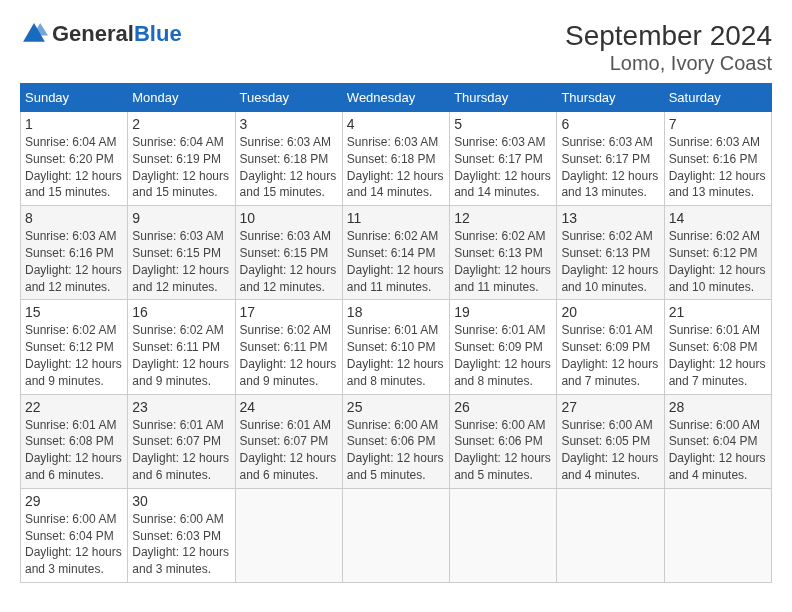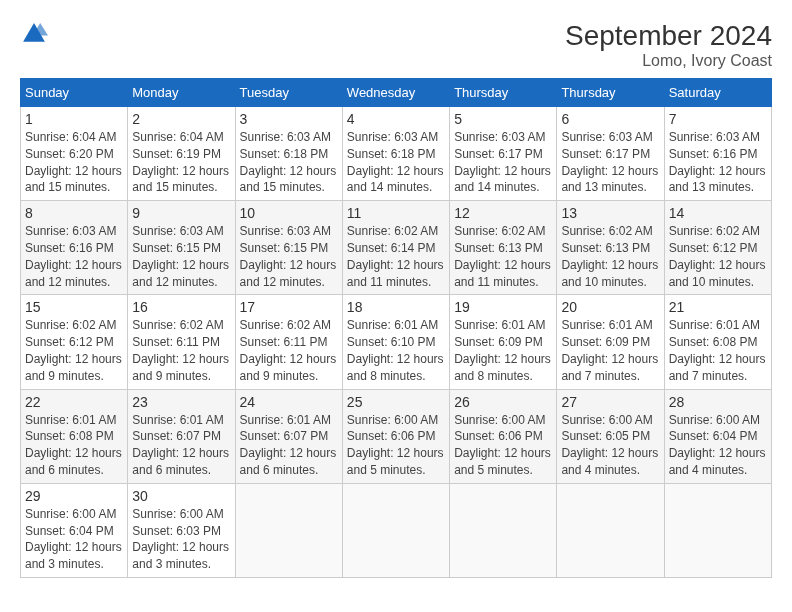--- a/index.html
+++ b/index.html
@@ -34,21 +34,21 @@
     }
     .title-block {
       text-align: right;
     }
     .month-title {
       font-size: 28px;
       font-weight: normal;
       color: #333;
     }
     .location {
-      font-size: 16px;
+      font-size: 20px;
       color: #555;
     }
     table {
       width: 100%;
       border-collapse: collapse;
       font-size: 11px;
     }
     thead th {
       background: #1a6abf;
       color: #fff;
@@ -89,20 +89,25 @@
   </style>
 </head>
 <body>
 
 <div class="header">
   <div class="logo">
     <svg class="logo-icon" viewBox="0 0 36 36">
       <polygon points="18,4 32,28 4,28" fill="#1a6abf"></polygon>
       <polygon points="26,4 36,20 16,20" fill="#1a6abf" opacity="0.6"></polygon>
     </svg>
+    <div>
+      <span class="logo-text">
+        <span class="logo-general">General</span><span class="logo-blue">Blue</span>
+      </span>
+    </div>
   </div>
   <div class="title-block">
     <div class="month-title">September 2024</div>
     <div class="location">Lomo, Ivory Coast</div>
   </div>
 </div>
 
 <table>
   <thead>
     <tr>

